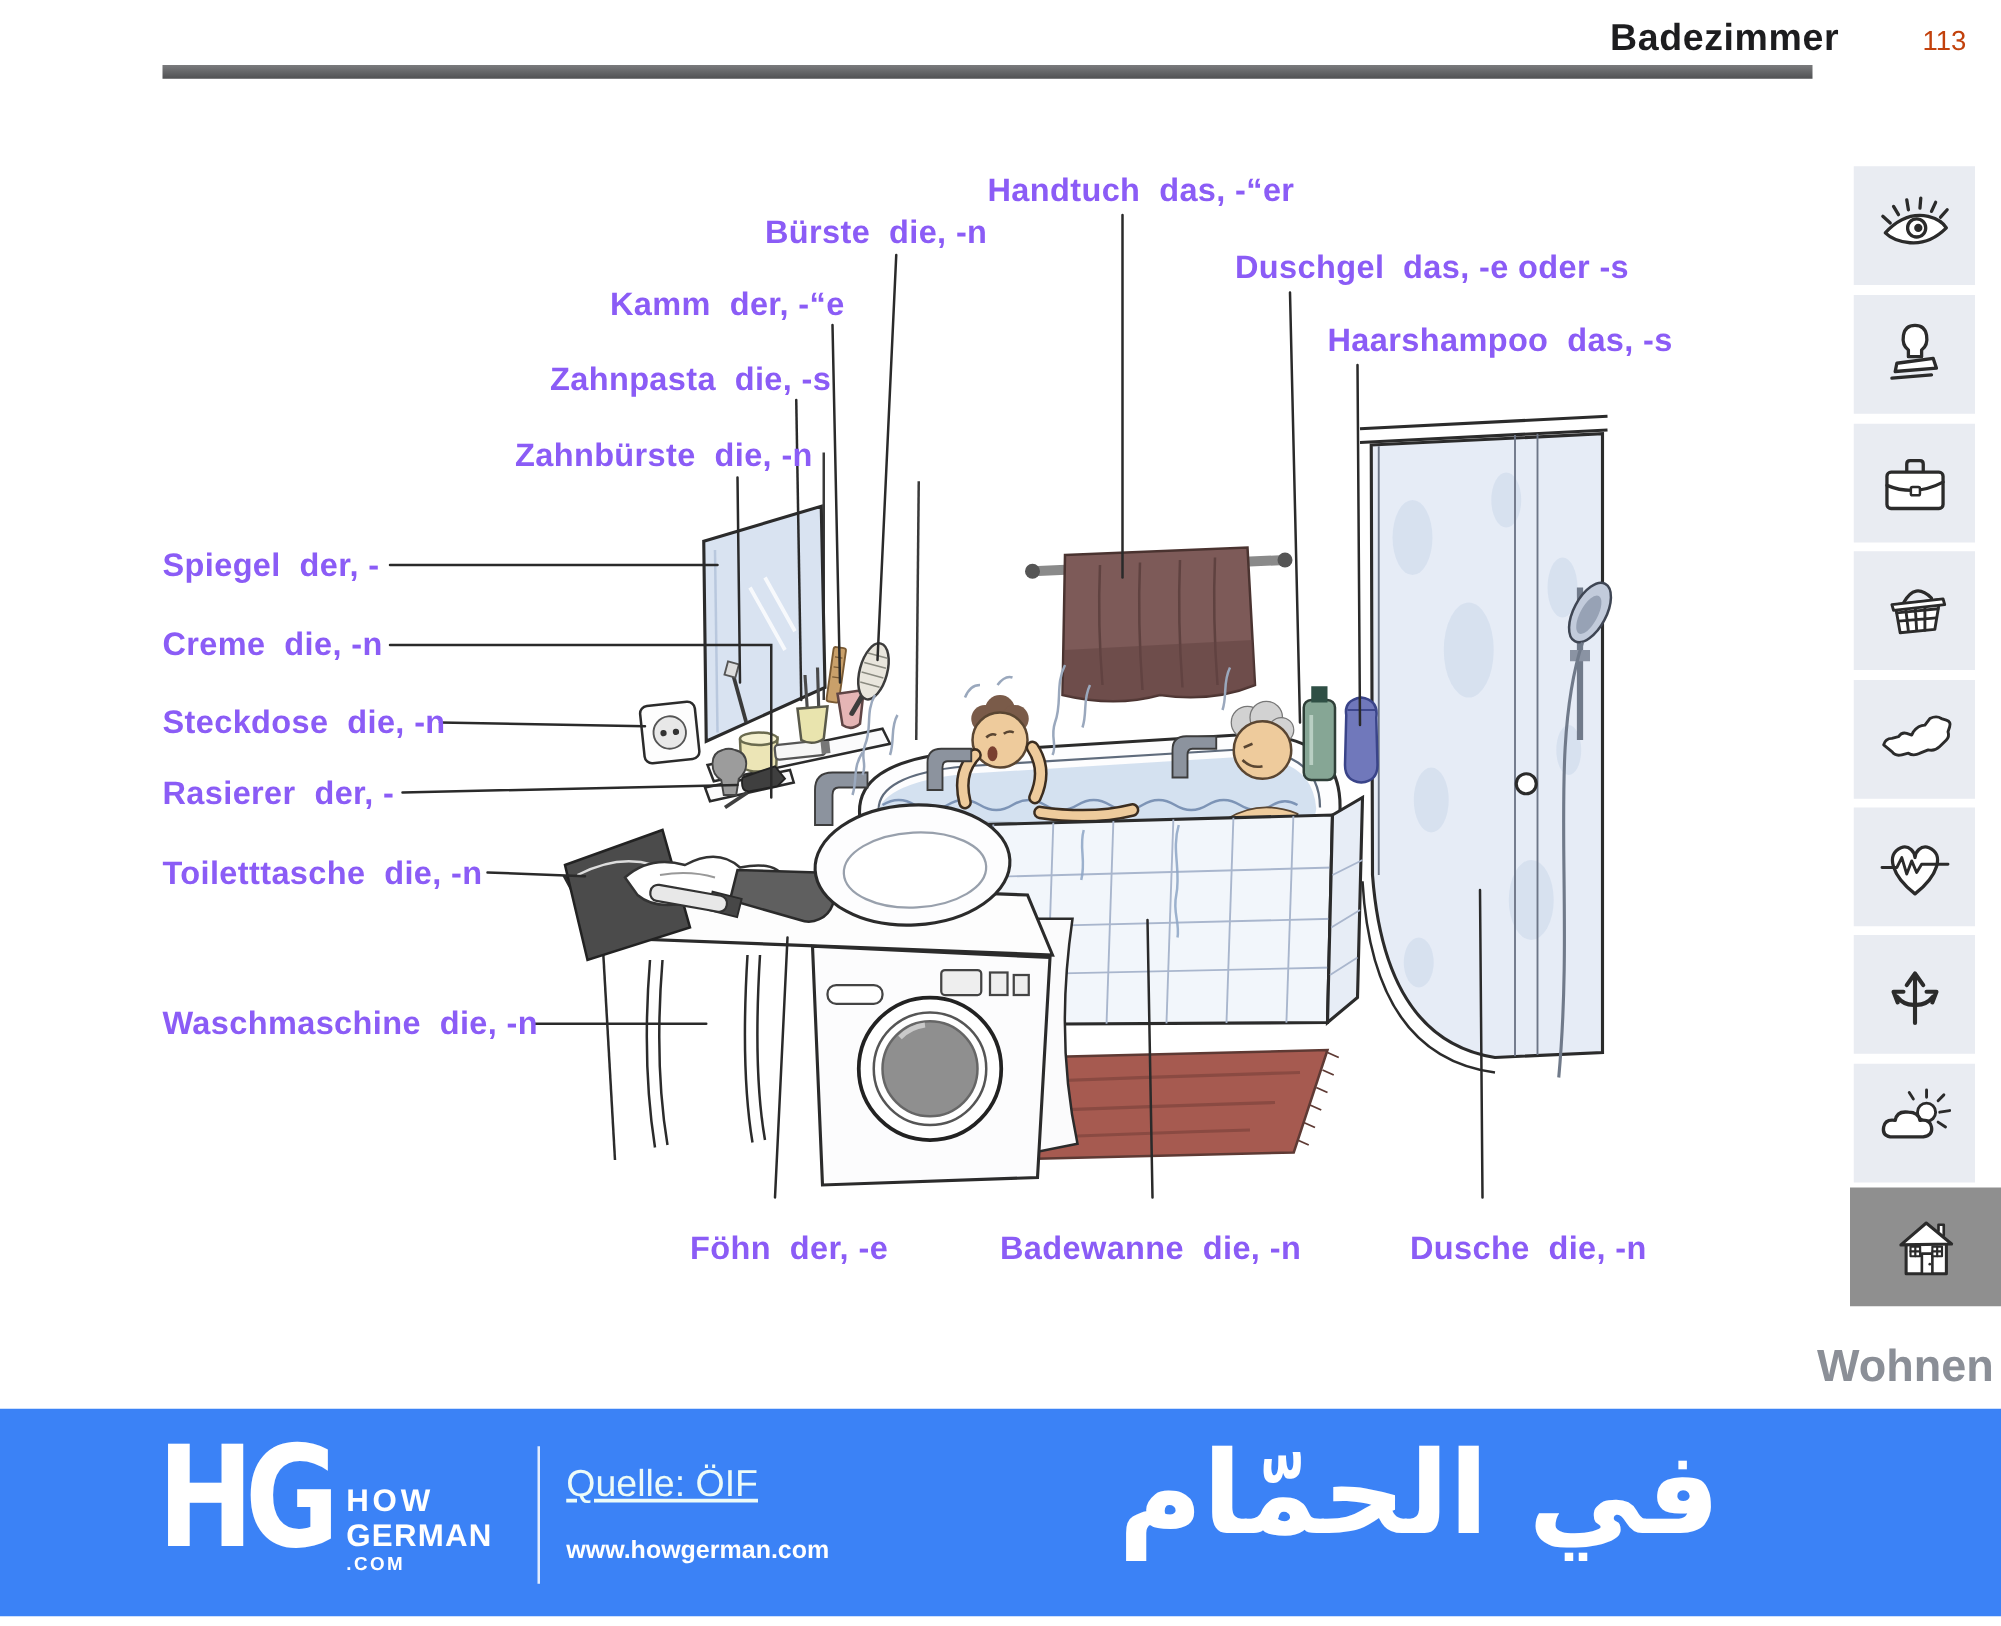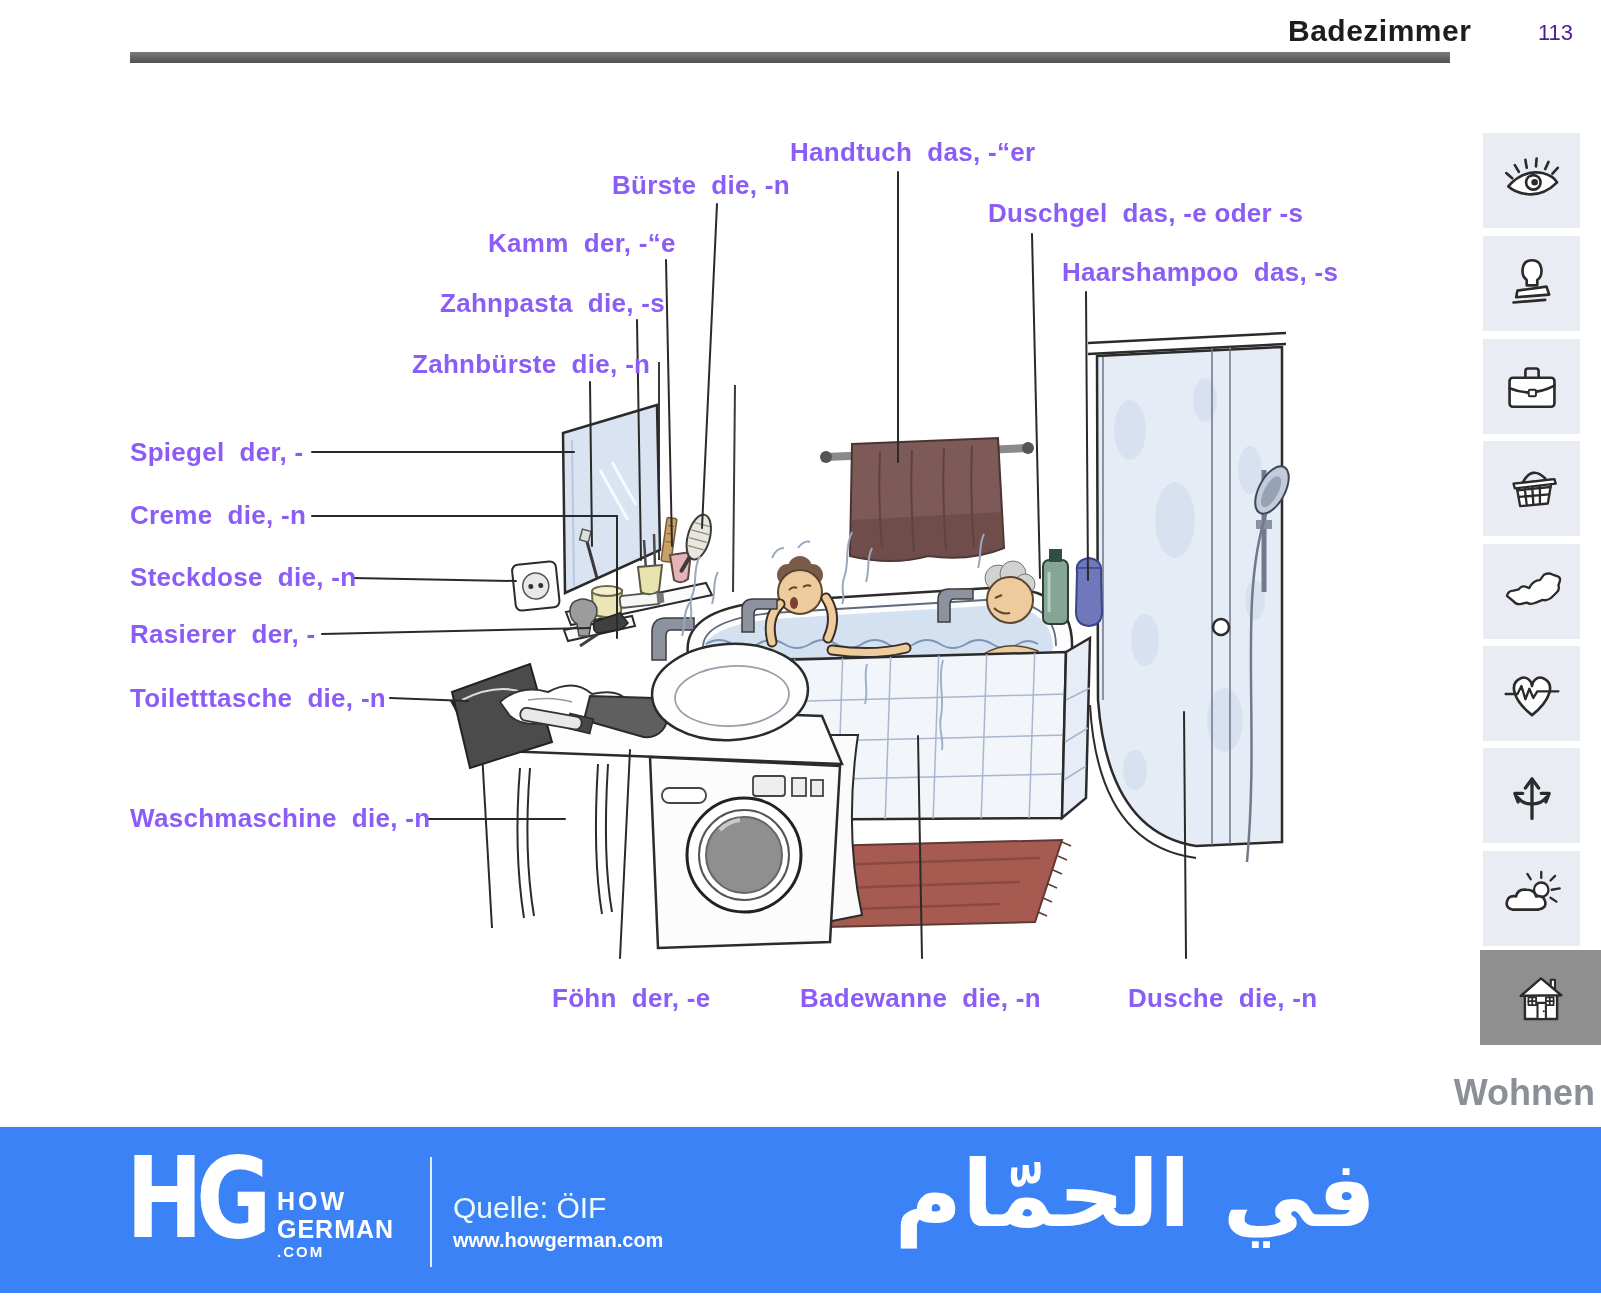--- a/index.html
+++ b/index.html
@@ -3,21 +3,21 @@
 <meta charset="utf-8">
 <style>
   html,body{margin:0;padding:0;background:#fff;}
   .page{position:relative;width:1601px;height:1301px;background:#fff;overflow:hidden;
         font-family:"Liberation Sans",sans-serif;}
   
   .titlebar{position:absolute;left:130px;top:52px;width:1320px;height:11px;
             background:linear-gradient(#7a7b7d,#505153);}
   .page-title{position:absolute;left:1288px;top:14px;font-size:30px;font-weight:700;
               color:#1d1d1f;letter-spacing:.5px;}
-  .page-num{position:absolute;left:1538px;top:20px;font-size:22px;color:#4c1d95;text-align:center;}
+  .page-num{position:absolute;left:1538px;top:20px;font-size:22px;color:#c2410c;text-align:center;}
   
   .label{position:absolute;font-size:26px;font-weight:700;color:#8b5cf6;
          white-space:pre;letter-spacing:.3px;line-height:34px;}
   
   .illus{position:absolute;left:0;top:0;}
   
   .sq{position:absolute;left:1483px;width:97px;height:95px;background:#e9ecf2;
       display:flex;align-items:center;justify-content:center;}
   .sq svg{display:block;}
   .sq.active{left:1480px;width:121px;background:#8f8f8f;}
@@ -25,21 +25,21 @@
   
   .footer{position:absolute;left:0;top:1127px;width:1601px;height:166px;background:#3b82f6;}
   .hg-logo{position:absolute;left:126px;top:6px;font-size:92px;font-weight:700;color:#fff;
            letter-spacing:-7px;transform:scaleY(1.22);transform-origin:top left;
            font-family:"DejaVu Sans",sans-serif;}
   .brand{position:absolute;left:277px;color:#fff;font-weight:700;}
   .brand.l1{top:60px;font-size:25px;letter-spacing:3px;}
   .brand.l2{top:88px;font-size:25px;letter-spacing:1px;}
   .brand.l3{top:116px;font-size:15px;letter-spacing:2px;}
   .fdivider{position:absolute;left:430px;top:30px;width:2px;height:110px;background:rgba(255,255,255,.85);}
-  .quelle{position:absolute;left:453px;top:64px;font-size:30px;font-weight:400;color:#ecfbf8;}
+  .quelle{position:absolute;left:453px;top:44px;font-size:30px;font-weight:400;color:#ecfbf8;text-decoration:underline;}
   .website{position:absolute;left:453px;top:102px;font-size:20px;font-weight:700;color:#fff;}
   .arabic{position:absolute;right:225px;top:6px;font-size:92px;font-weight:700;color:#fff;
           font-family:"DejaVu Sans",sans-serif;direction:rtl;line-height:1.35;}
 </style>
 </head>
 <body>
 
 <div class="page">
 
   <div class="page-title">Badezimmer</div>

